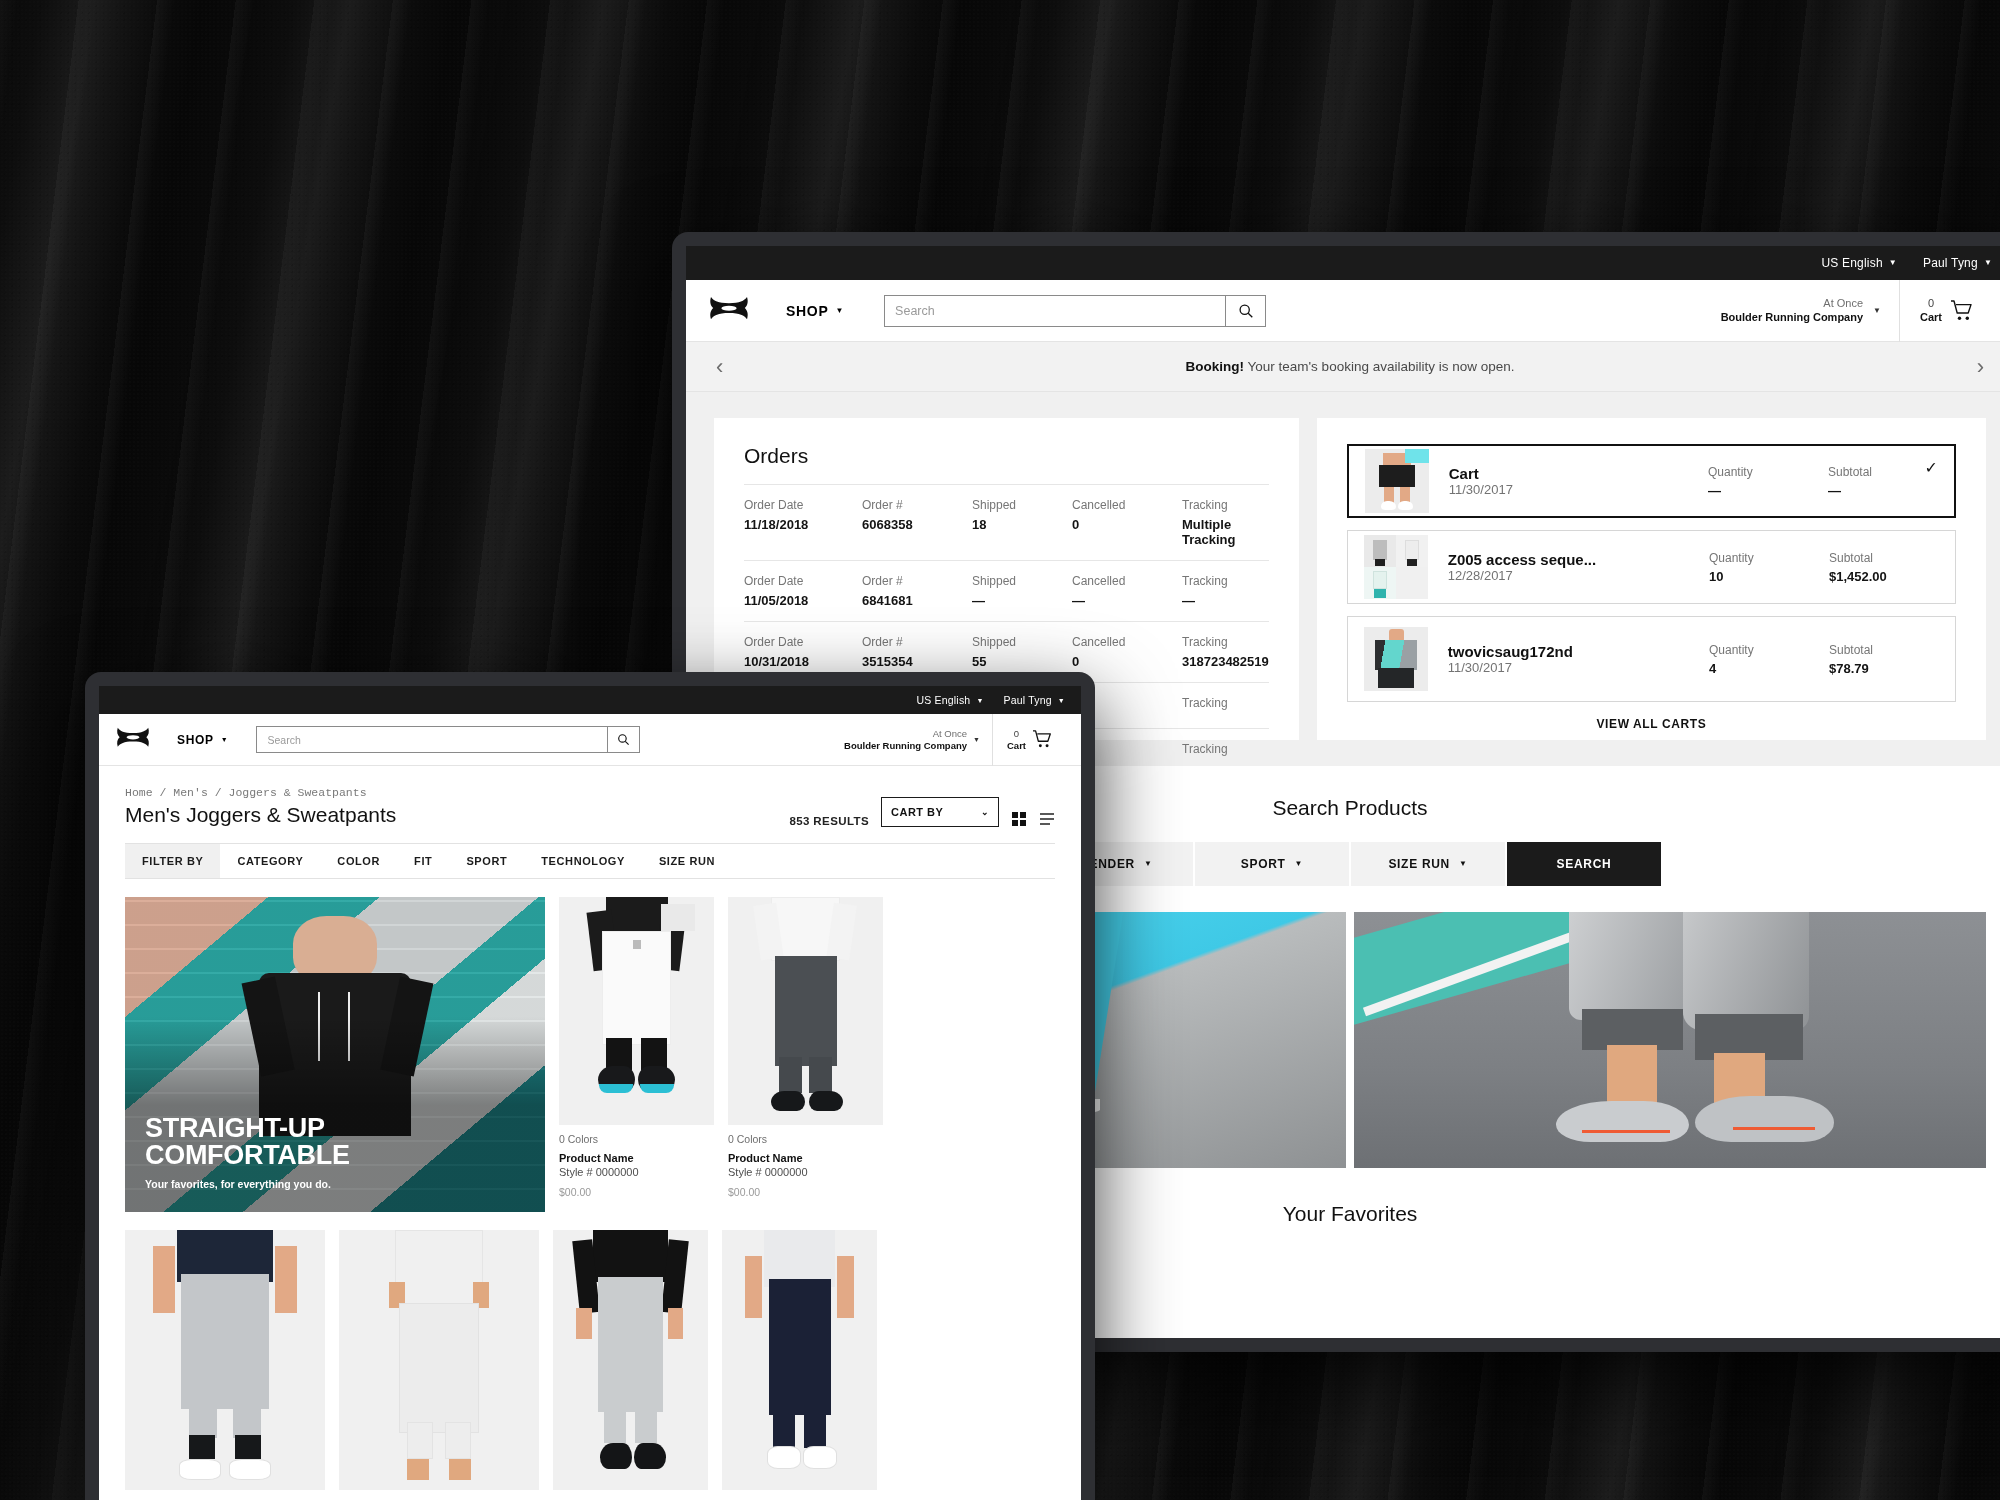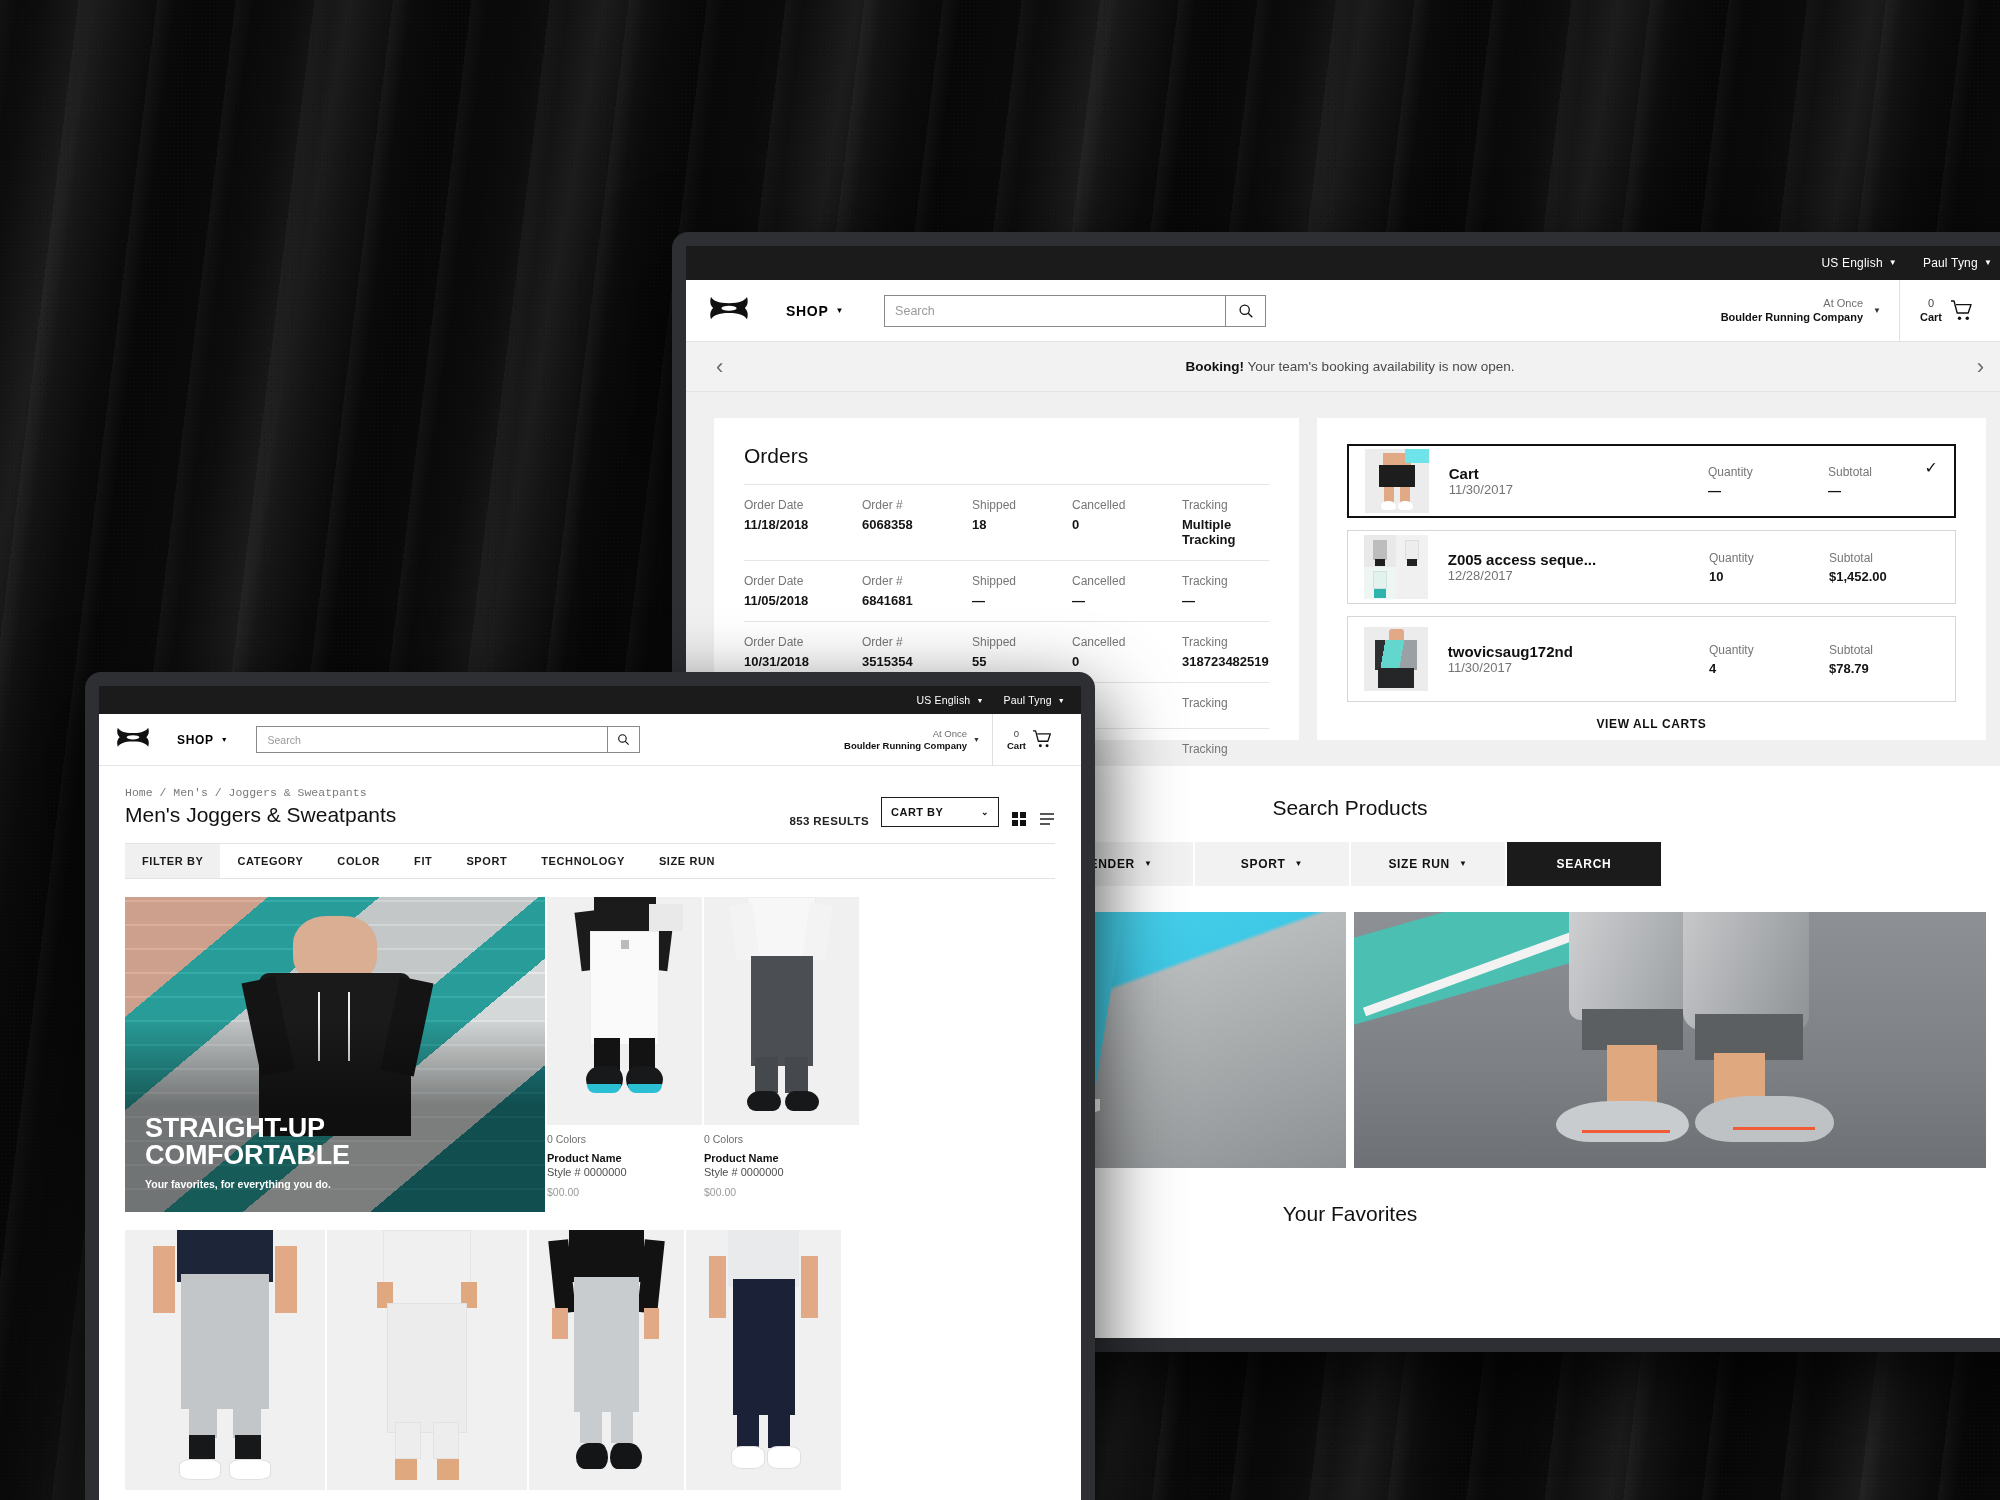--- a/index.html
+++ b/index.html
@@ -154,21 +154,21 @@
     display:flex; align-items:stretch; border-top:1px solid #e2e2e2; border-bottom:1px solid #e2e2e2;
     background:#fff; margin-top:16px;
   }
   .filterbar .f {
     padding: 11px 17px; font-size:11px; font-weight:700; letter-spacing:.6px; color:#1b1b1b;
     cursor:pointer; white-space:nowrap;
   }
   .filterbar .f.active { background:#f0f0f0; }
 
   .grid-wrap { background:#fff; padding: 18px 26px 0; }
-  .grid-row { display:flex; gap:2px; }
+  .grid-row { display:flex; gap:14px; }
   .hero-tile { flex: 0 0 auto; position:relative; overflow:hidden; }
   .hero-txt { position:absolute; left:20px; bottom:22px; color:#fff; }
   .hero-txt .h1 { font-size:27px; font-weight:700; line-height:1.02; letter-spacing:-.3px; }
   .hero-txt .h2 { font-size:10.5px; font-weight:700; margin-top:8px; }
   .ptile { flex: 0 0 auto; }
   .pimg { background:#f0f0f0; position:relative; overflow:hidden; }
   .pcolors { font-size:10.5px; color:#6f6f6f; margin-top:8px; }
   .pname { font-size:11px; font-weight:700; color:#111; margin-top:7px; }
   .pstyle { font-size:11px; color:#4e4e4e; margin-top:2px; }
   .pprice { font-size:10.5px; color:#9a9a9a; margin-top:8px; }

